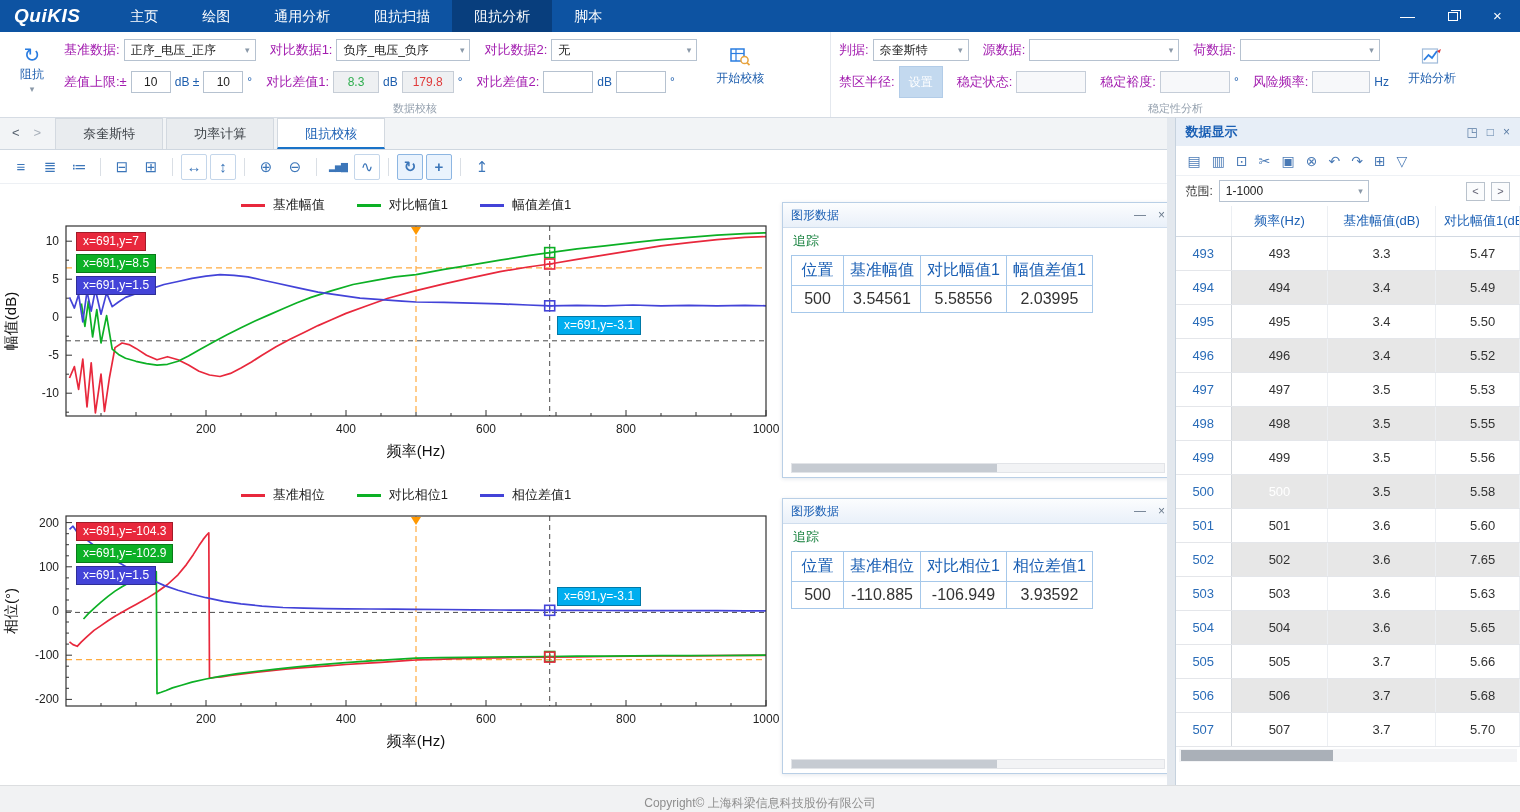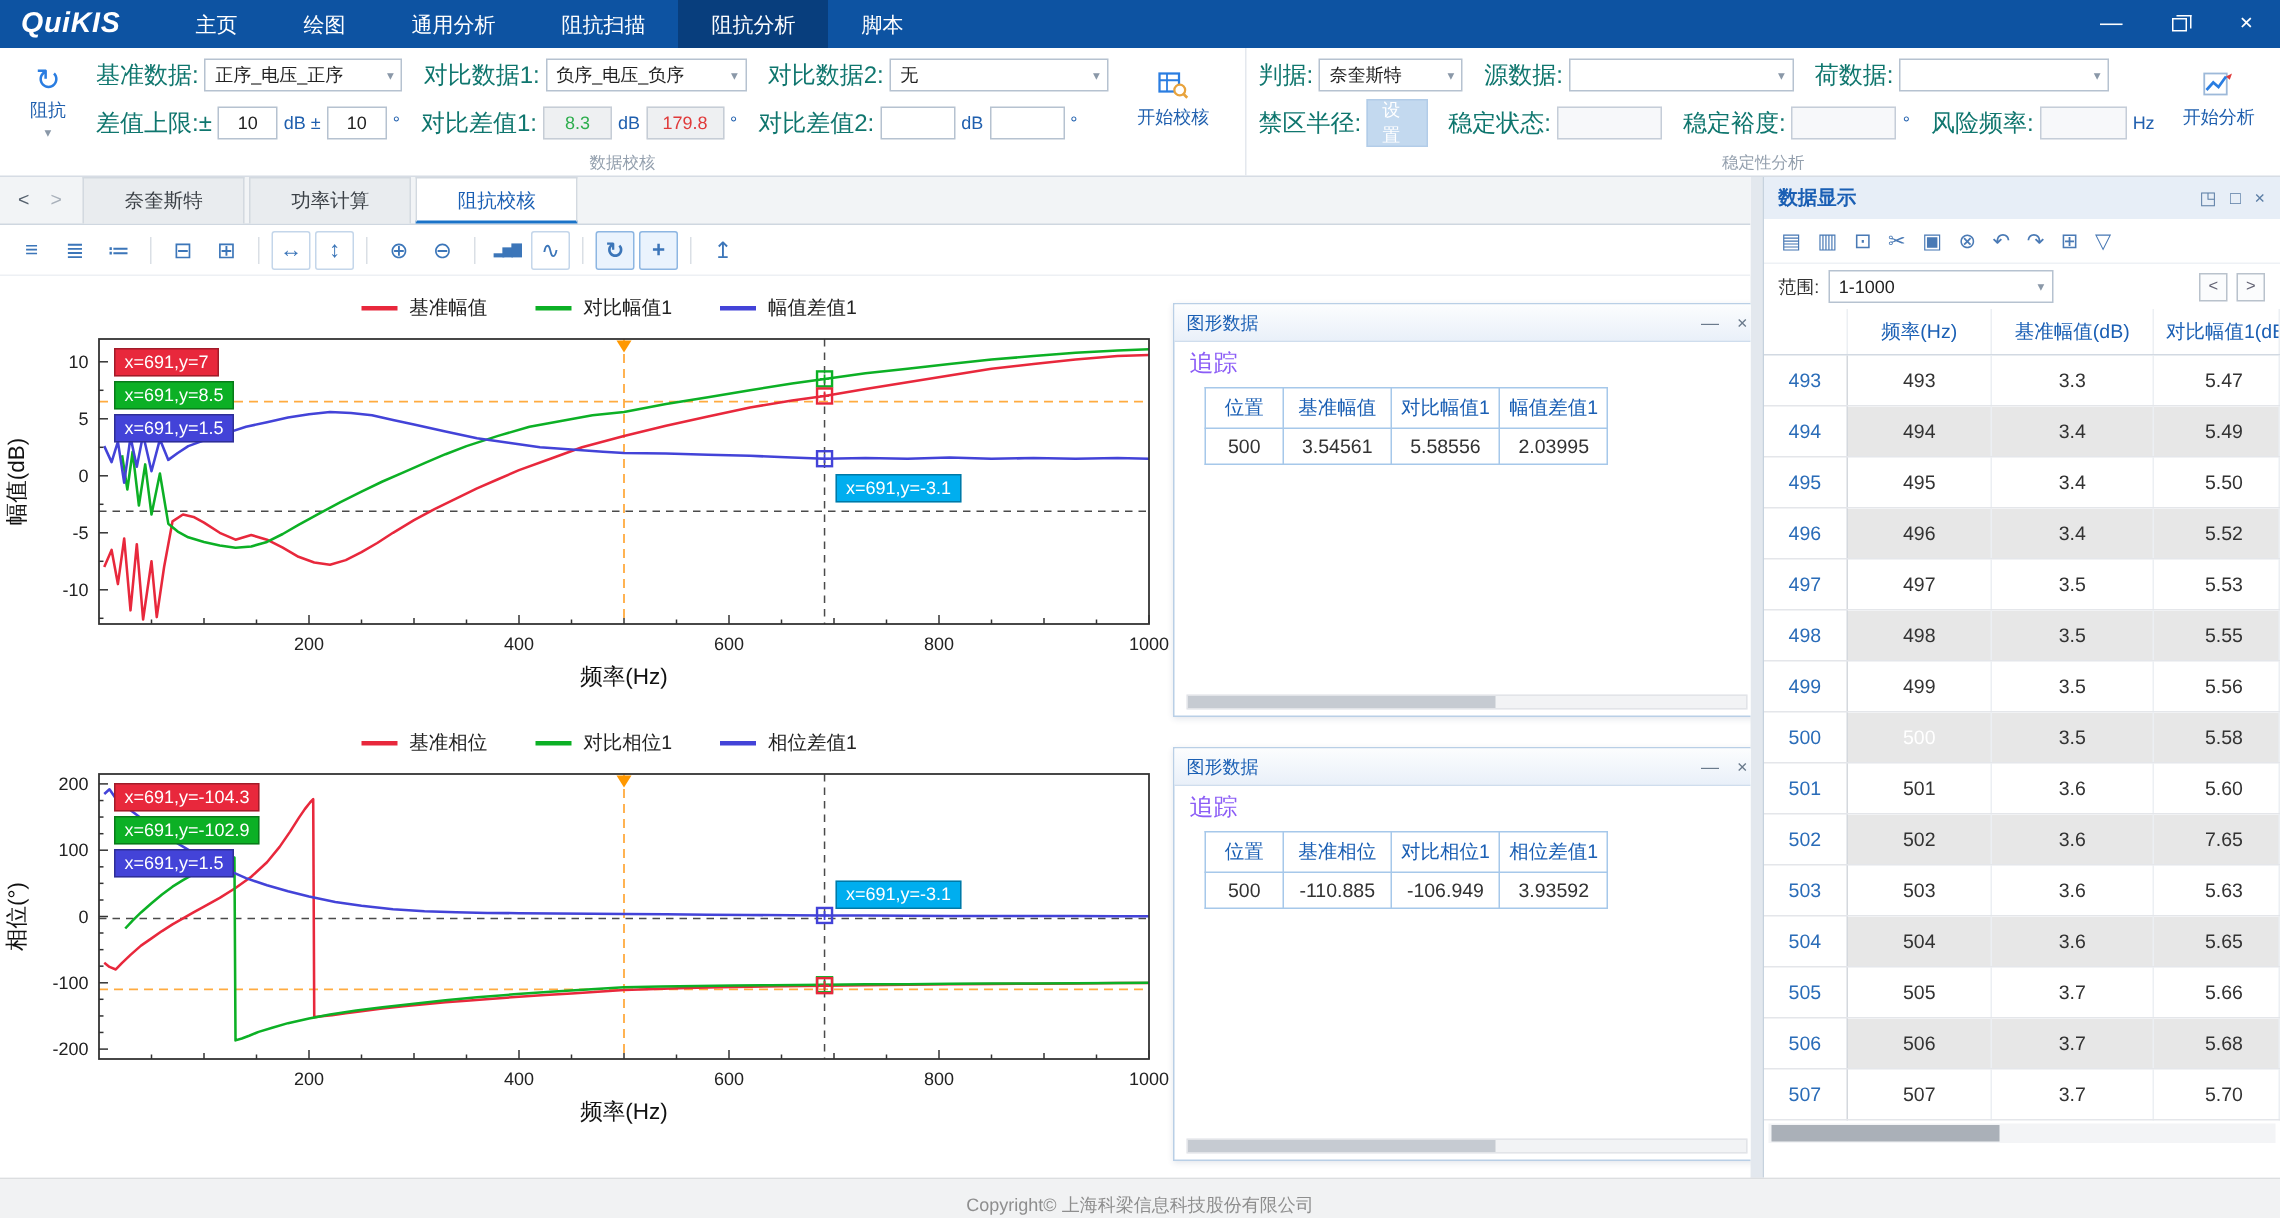--- a/index.html
+++ b/index.html
@@ -21,21 +21,21 @@
   .ribbon{height:86px;background:#fff;border-bottom:1px solid #d6dce4;display:flex}
   .rgroup{position:relative;display:flex;align-items:flex-start;padding:6px 8px 16px 8px}
   .rgroup.g1{width:830px}
   .rgroup.g2{flex:1;border-left:1px solid #e4e8ee}
   .rcaption{position:absolute;bottom:1px;left:0;right:0;text-align:center;font-size:11px;color:#94a0ae}
   .bigbtn{display:flex;flex-direction:column;align-items:center;justify-content:center;width:48px;height:62px;margin-right:8px;font-size:12px;color:#1f5fae;gap:1px}
   .bicon{font-size:20px;color:#2a7de1;line-height:20px}
   .caret{font-size:9px;color:#8a98a8}
   .rows{display:flex;flex-direction:column;gap:8px}
   .rrow{display:flex;align-items:center;gap:4px;height:24px}
-  .rlabel{color:#0f766e;font-size:16px;white-space:nowrap}
+  .rlabel{color:#a21caf;font-size:13px;white-space:nowrap}
   .gap{margin-left:10px}
   .rselect{display:flex;align-items:center;justify-content:space-between;border:1px solid #b6c2d0;background:#fff;height:22px;padding:0 5px 0 6px;font-size:12px;color:#222;white-space:nowrap;overflow:hidden}
   .rinput{border:1px solid #b6c2d0;background:#fff;height:22px;font-size:12px;color:#222;text-align:center;font-family:inherit}
   .rvalue{border:1px solid #c6cdd6;background:#eef0f2;height:22px;font-size:12px;display:flex;align-items:center;justify-content:center}
   .green{color:#2fae4f}.red{color:#e03a3a}
   .runit{font-size:12px;color:#1f5fae;white-space:nowrap}
   .startbtn{display:flex;flex-direction:column;align-items:center;justify-content:center;gap:3px;width:66px;height:58px;font-size:12px;color:#1f5fae;margin-left:10px}
   .setbtn{background:#c3d9ef;color:#fff;border:1px solid #b2cce8;height:32px;padding:0 9px;font-size:12px;display:flex;align-items:center}
   .ginput{border:1px solid #c5cdd8;background:#f7f8fa;height:22px}
 
@@ -65,22 +65,22 @@
   .chart-wrap{position:relative;width:812px;height:252px}
   svg text.tick{font-size:12px;fill:#222}
   svg text.axlabel{font-size:15px;fill:#111}
   .tooltip{position:absolute;color:#fff;font-size:12px;padding:1px 6px 2px;border:1px solid rgba(0,0,0,.3);white-space:nowrap}
 
   
   .gpanel{position:absolute;width:392px;height:276px;left:782px;border:1px solid #b9cfe6;background:#fff;box-shadow:0 1px 4px rgba(30,60,100,.12)}
   .gp1{top:84px}.gp2{top:380px}
   .phead{height:25px;background:linear-gradient(#fcfdfe,#e9f0f9);border-bottom:1px solid #cfdded;display:flex;align-items:center;padding:0 8px;color:#1a5fb4;font-size:12px}
   .pctl{margin-left:auto;display:flex;gap:12px;color:#6a7a8c;font-size:12px}
-  .ptab{padding:4px 0 2px 10px;font-size:16px;color:#8b5cf6}
-  .gtable{border-collapse:collapse;margin:3px 6px 0 20px;font-size:13px}
+  .ptab{padding:4px 0 2px 10px;font-size:13px;color:#15803d}
+  .gtable{border-collapse:collapse;margin:3px 6px 0 8px;font-size:16px}
   .gtable th{border:1px solid #a6c8ea;color:#1a5fb4;font-weight:normal;padding:4px 6px;min-width:72px;background:#fff}
   .gtable th:first-child{min-width:52px}
   .gtable td{border:1px solid #a6c8ea;color:#333;text-align:center;padding:4px 6px}
   .pscroll{position:absolute;bottom:4px;left:8px;right:8px;height:10px;background:#f2f3f5;border:1px solid #e2e4e8}
   .pscroll .thumb{width:55%;height:100%;background:#c6cbd2}
 
   
   .rightpanel{flex:1;background:#fff;display:flex;flex-direction:column;border-left:1px solid #c6d2de}
   .rp-head{height:28px;background:#e7eef7;display:flex;align-items:center;padding:0 10px;color:#1a5fb4;font-size:13px;font-weight:bold}
   .rp-win{margin-left:auto;display:flex;gap:9px;color:#5b7da5;font-size:12px;font-weight:normal}

